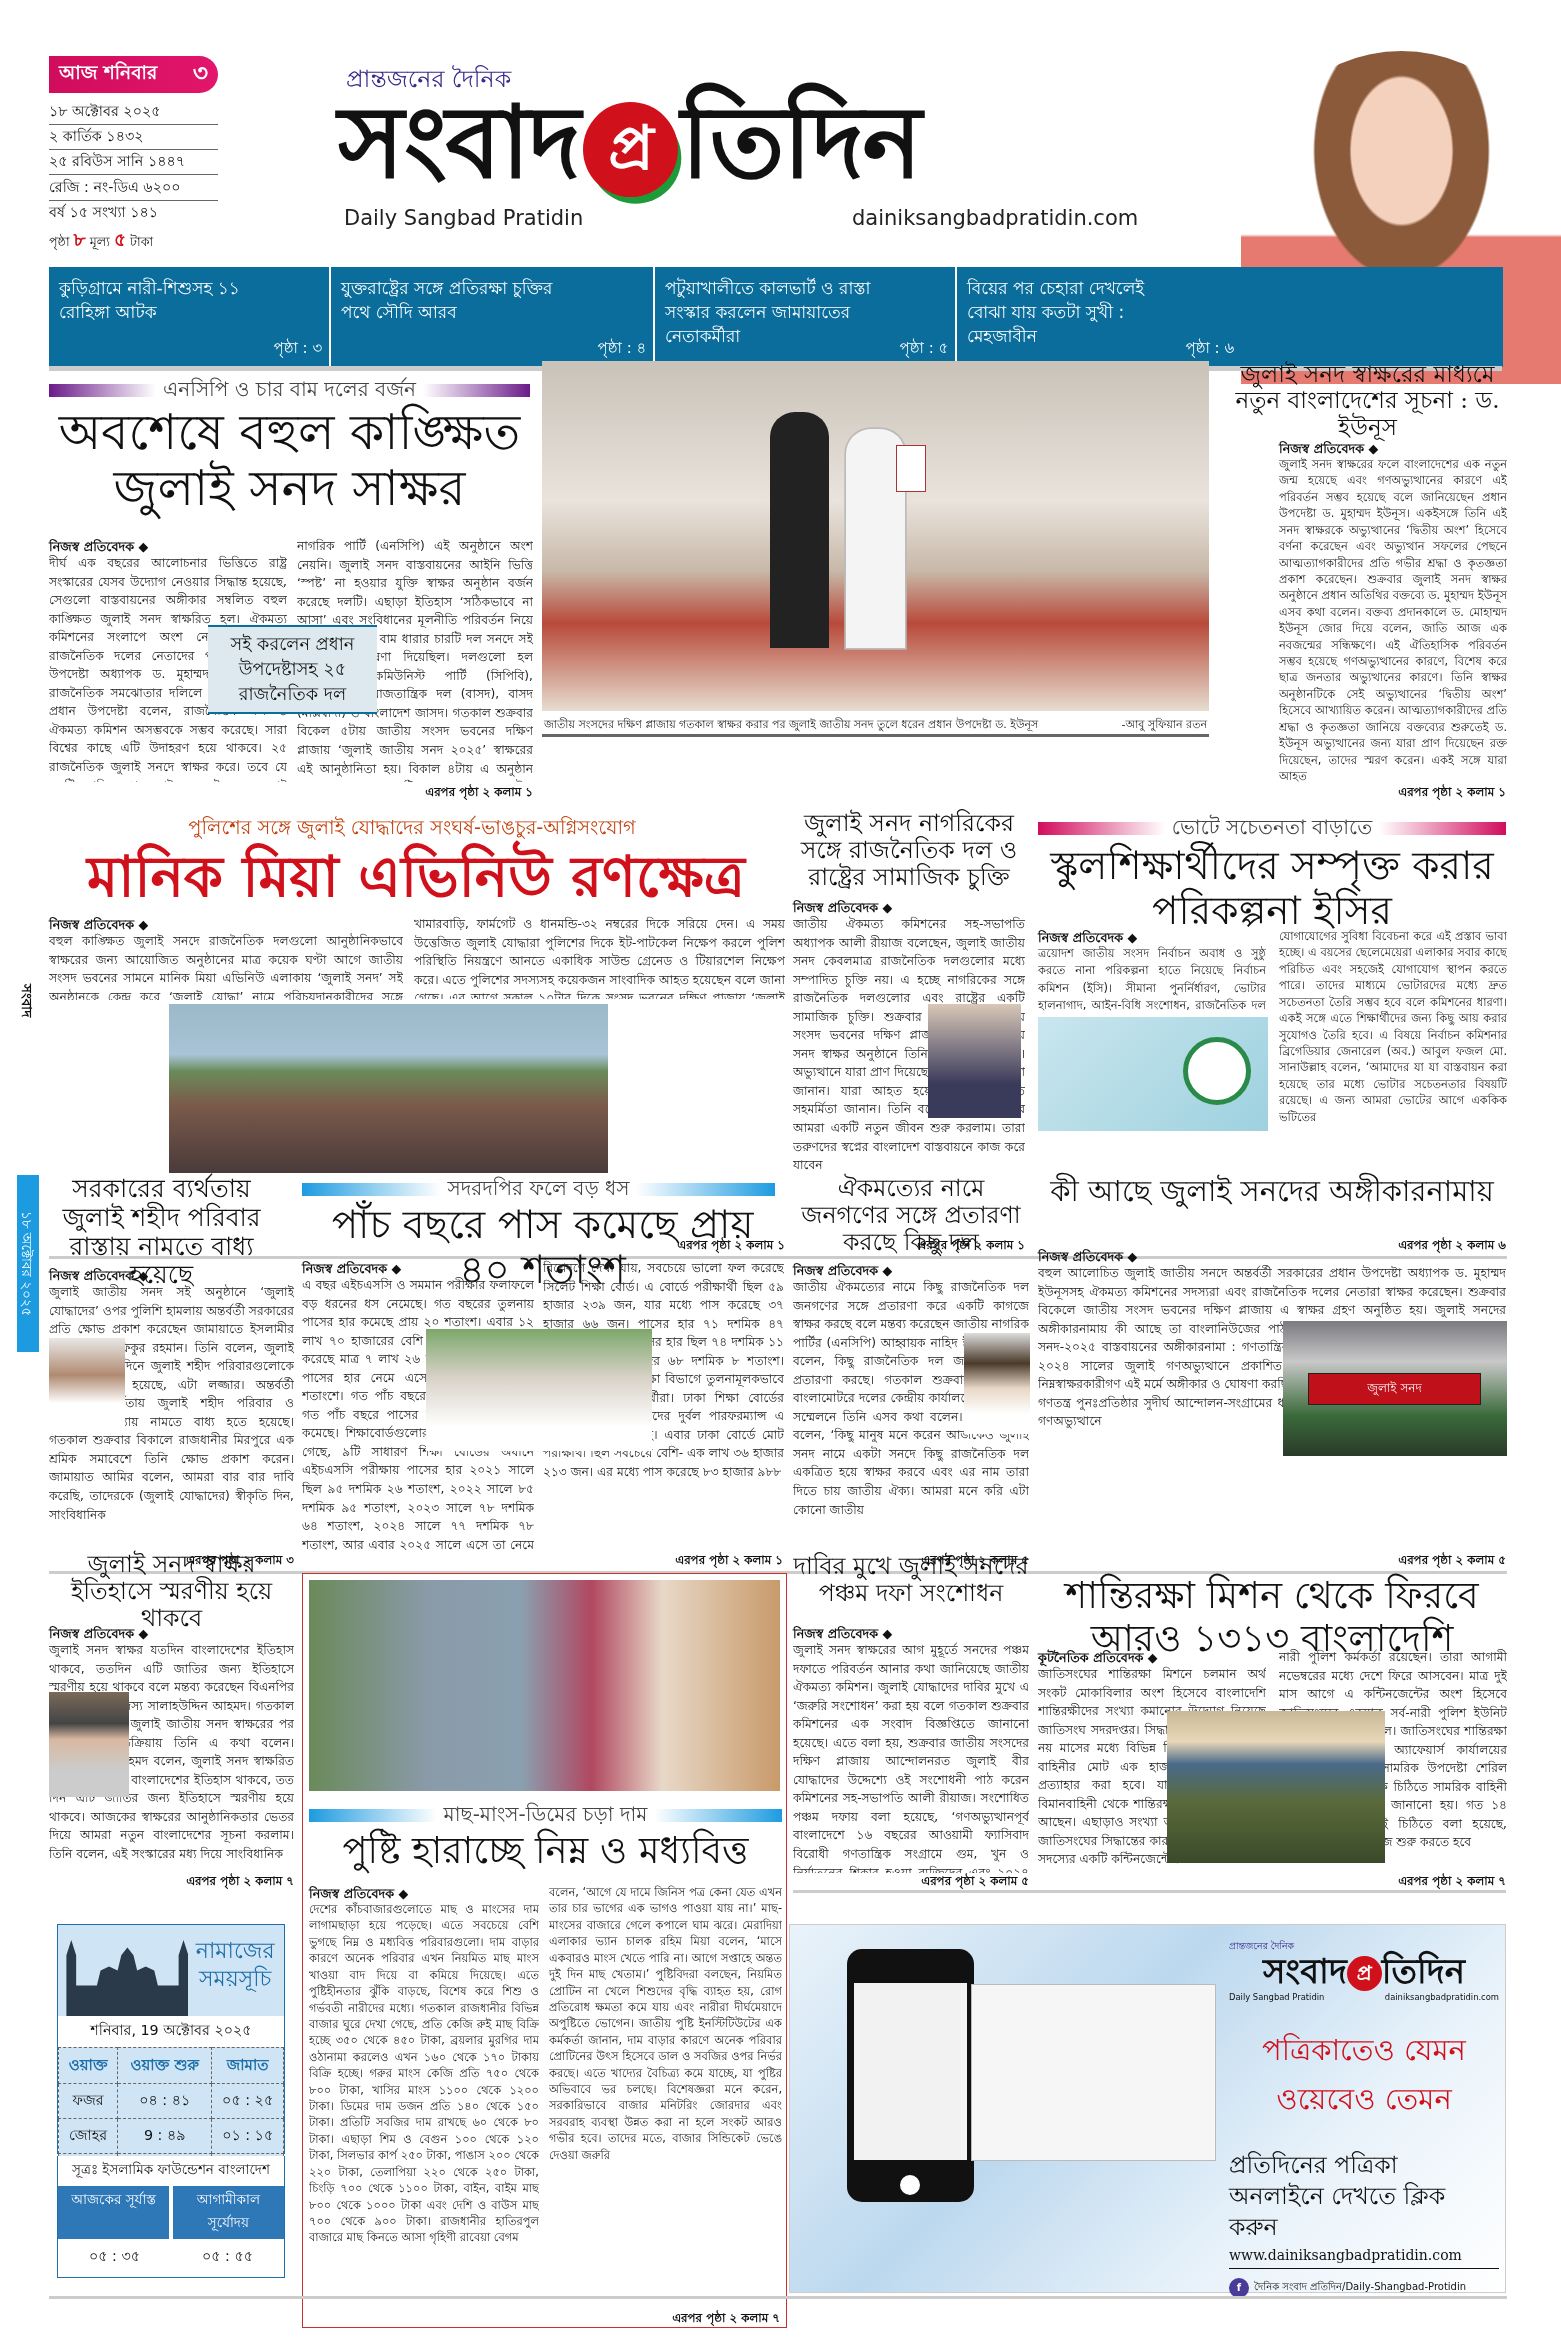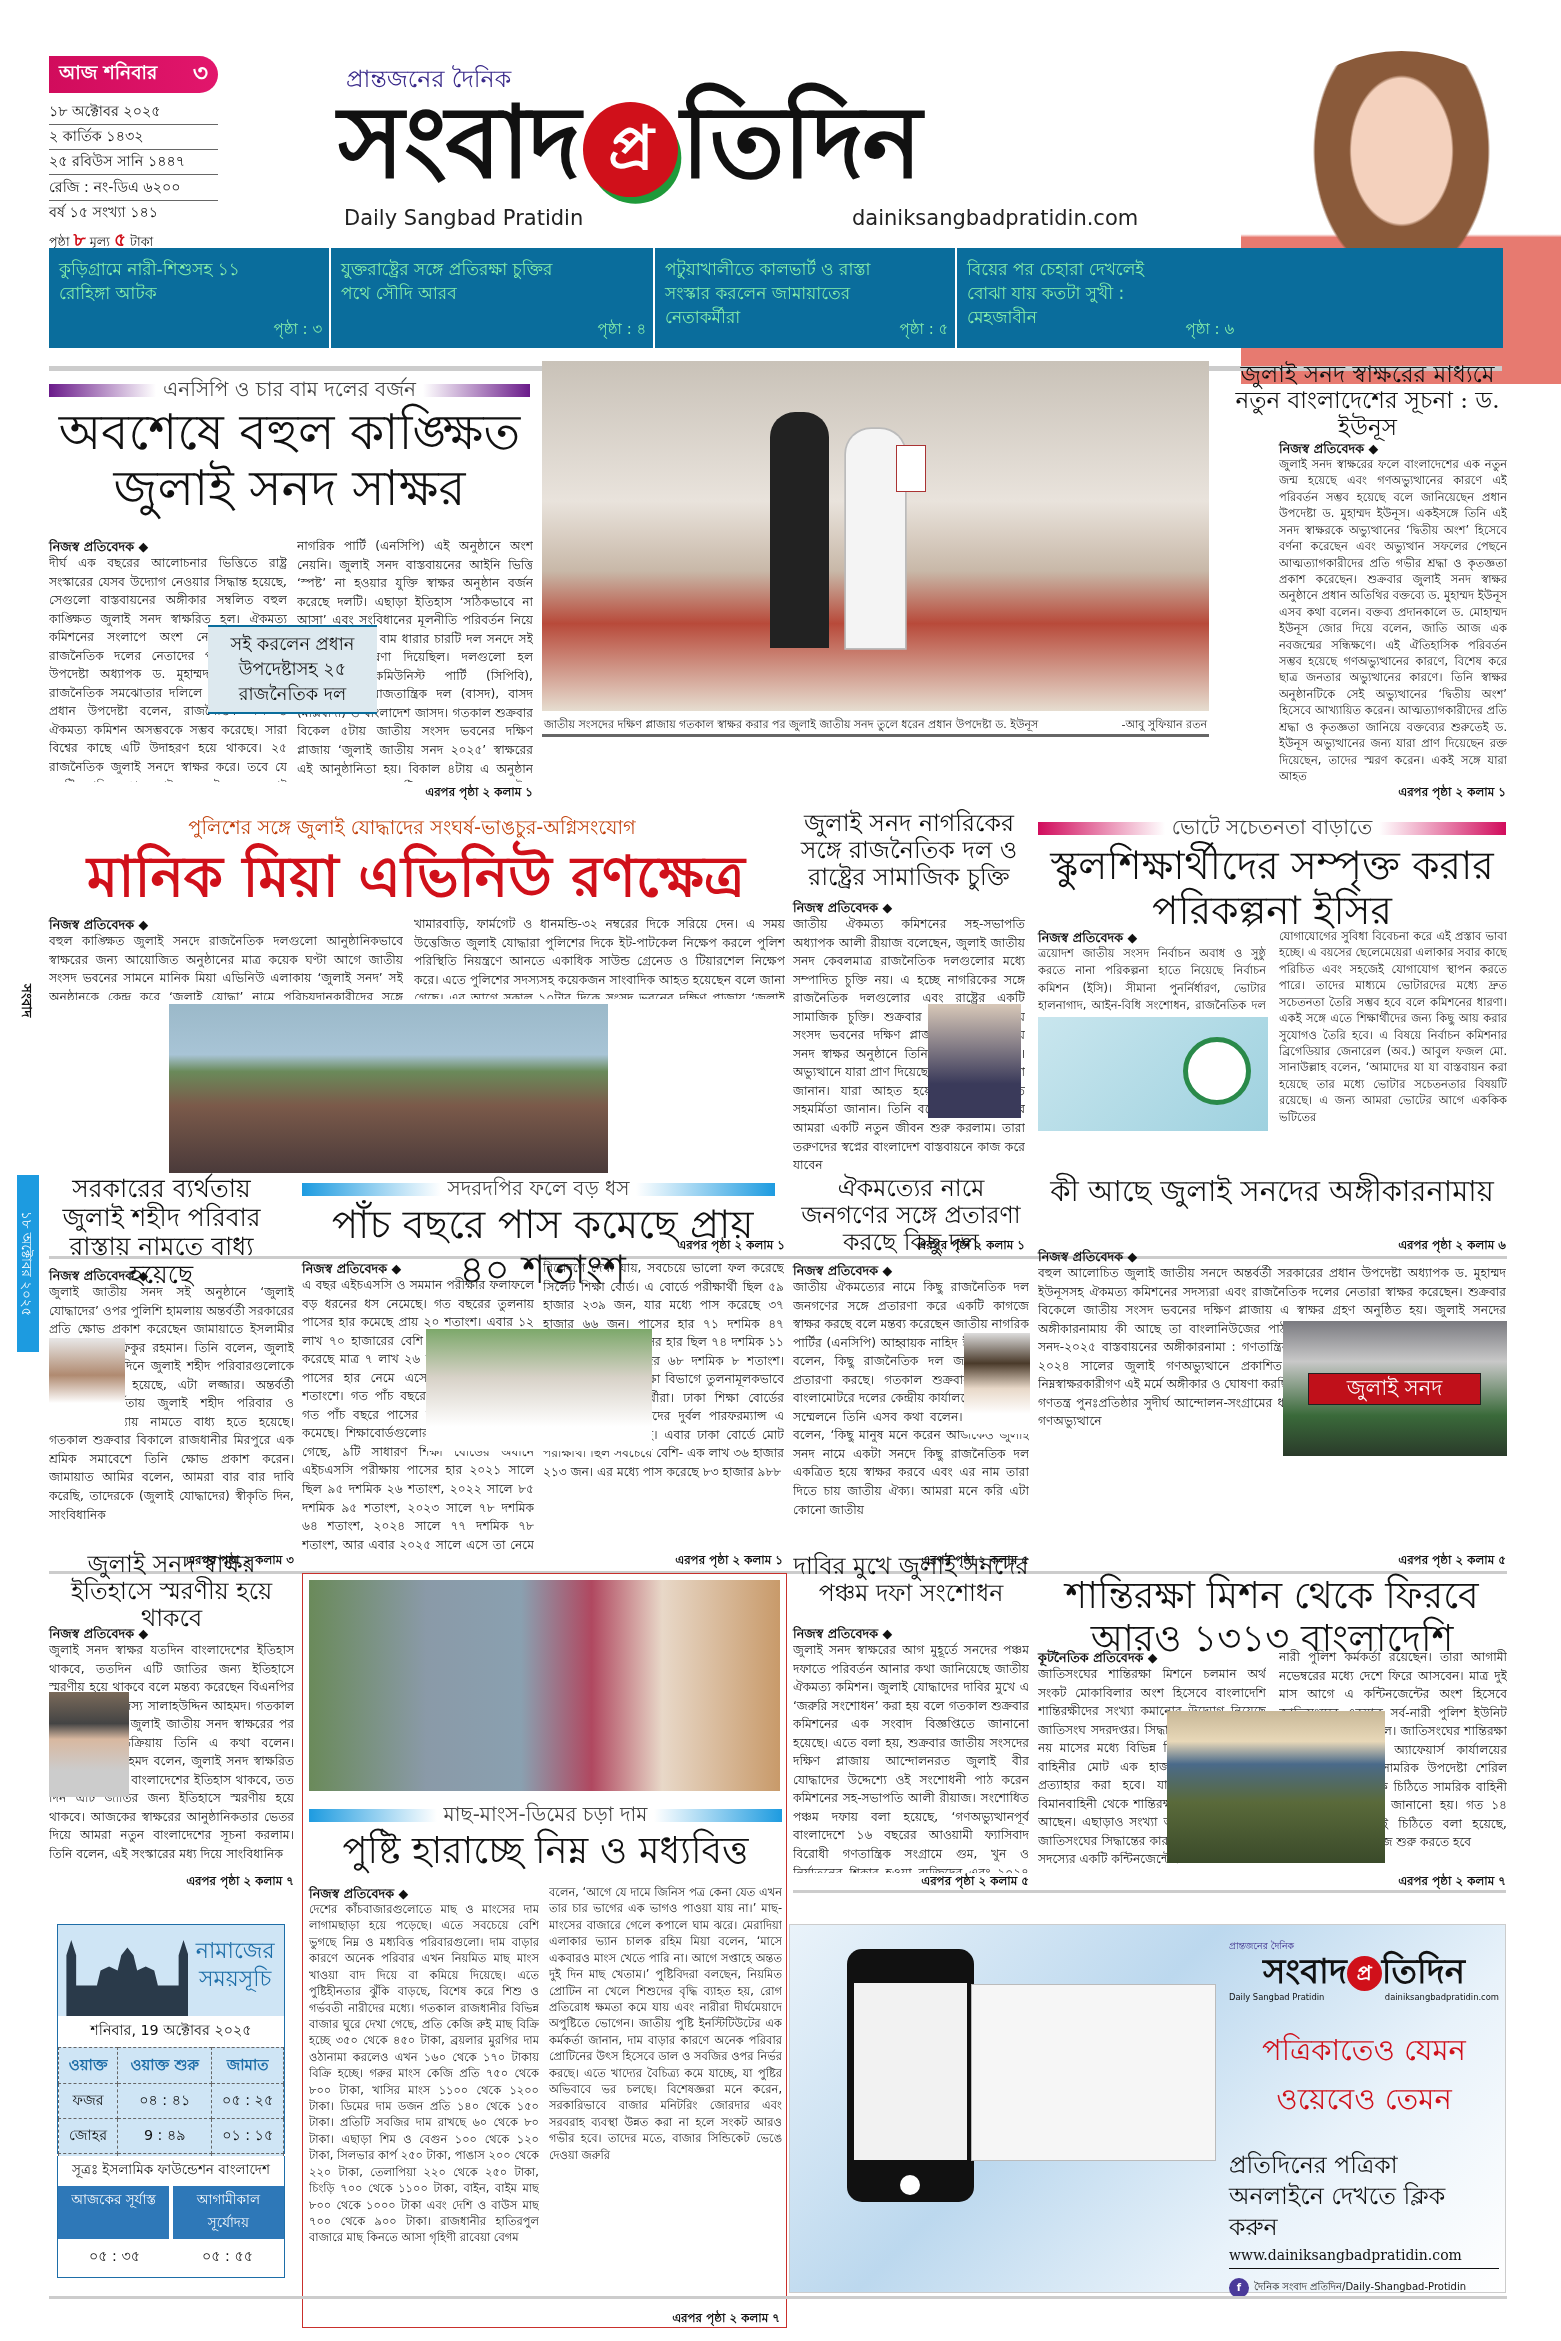--- a/index.html
+++ b/index.html
@@ -11,21 +11,21 @@
 .daybox .num{font-size:23.6px}
 .dateline{left:49px;width:169px;font-size:14.3px;border-bottom:1.7px solid #666;height:25px;line-height:23.6px}
 .price{left:49px;top:219px;font-size:12.7px}
 .price b{color:#d0101a;font-size:18.6px}
 .tagline{left:346px;top:61px;color:#3a2a8a;font-size:23.6px}
 .logo{left:338px;top:93px;font-size:100px;font-weight:bold;letter-spacing:-1.7px;line-height:1}
 .logo .pro{display:inline-block;background:#d0101a;color:#fff;border-radius:50%;width:95px;height:95px;text-align:center;line-height:91px;font-size:61px;vertical-align:middle;margin:0 3.4px;box-shadow:5px 8.4px 0 -1.7px #1f9a3a}
 .eng{top:206px;font-size:21px;color:#222}
 .model{left:1241px;top:51px;width:321px;height:333px;background:radial-gradient(ellipse at 50% 30%,#f4d1bd 0 22%,#8a5a3a 23% 38%,transparent 39%),linear-gradient(180deg,transparent 55%,#e77a70 56%);border-radius:50% 50% 0 0}
 
-.teaser{top:248px;height:100px;background:#0a6d9c;color:#86efac;font-size:17px;padding:10px 10px 0 10px;line-height:1.4}
+.teaser{top:267px;height:100px;background:#0a6d9c;color:#ffffff;font-size:17px;padding:10px 10px 0 10px;line-height:1.4}
 .teaser .pg{position:absolute;right:6.8px;bottom:8.4px;font-size:15px}
 .divider{background:#ccc}
 
 .kicker{height:29px;display:flex;align-items:center;justify-content:center;font-size:20px;color:#444}
 .kick-bar{flex:1;height:13.5px}
 .hl{text-align:center;font-weight:normal;line-height:1.15}
 .body{font-size:12.2px;line-height:1.52;text-align:justify;color:#222}
 .byline{font-size:12.7px;font-weight:bold}
 .cont{font-size:11.8px;text-align:right;font-weight:bold}
 .photo{background:#999;overflow:hidden}
@@ -162,21 +162,21 @@
 <h2 class="abs hl serif" style="left:793px;top:1175px;width:236px;font-size:23.6px">ঐকমত্যের নামে জনগণের সঙ্গে প্রতারণা করছে কিছু দল</h2>
 <div class="abs byline" style="left:793px;top:1261px">নিজস্ব প্রতিবেদক ◆</div>
 <div class="abs body" style="left:793px;top:1278px;width:236px;height:270px;overflow:hidden">জাতীয় ঐকমত্যের নামে কিছু রাজনৈতিক দল জনগণের সঙ্গে প্রতারণা করে একটি কাগজে স্বাক্ষর করছে বলে মন্তব্য করেছেন জাতীয় নাগরিক পার্টির (এনসিপি) আহ্বায়ক নাহিদ ইসলাম। তিনি বলেন, কিছু রাজনৈতিক দল জনগণের সঙ্গে প্রতারণা করছে। গতকাল শুক্রবার রাজধানীর বাংলামোটরে দলের কেন্দ্রীয় কার্যালয়ে এক সংবাদ সম্মেলনে তিনি এসব কথা বলেন। তিনি আরও বলেন, ‘কিছু মানুষ মনে করেন আজকেও জুলাই সনদ নামে একটা সনদে কিছু রাজনৈতিক দল একত্রিত হয়ে স্বাক্ষর করবে এবং এর নাম তারা দিতে চায় জাতীয় ঐক্য। আমরা মনে করি এটা কোনো জাতীয়</div>
 <div class="abs photo" style="left:964px;top:1333px;width:66px;height:101px;background:linear-gradient(180deg,#ddd,#4a3a2a 30%,#e8d8c8 55%,#fff 80%)"></div>
 <div class="abs cont" style="left:869px;top:1551px;width:160px">এরপর পৃষ্ঠা ২ কলাম ৫</div>
 
 <h2 class="abs hl serif" style="left:1038px;top:1175px;width:468px;font-size:29px">কী আছে জুলাই সনদের অঙ্গীকারনামায়</h2>
 <div class="abs byline" style="left:1038px;top:1247px">নিজস্ব প্রতিবেদক ◆</div>
 <div class="abs body" style="left:1038px;top:1264px;width:468px;height:287px;overflow:hidden">বহুল আলোচিত জুলাই জাতীয় সনদে অন্তর্বর্তী সরকারের প্রধান উপদেষ্টা অধ্যাপক ড. মুহাম্মদ ইউনূসসহ ঐকমত্য কমিশনের সদস্যরা এবং রাজনৈতিক দলের নেতারা স্বাক্ষর করেছেন। শুক্রবার বিকেলে জাতীয় সংসদ ভবনের দক্ষিণ প্লাজায় এ স্বাক্ষর গ্রহণ অনুষ্ঠিত হয়। জুলাই সনদের অঙ্গীকারনামায় কী আছে তা বাংলানিউজের পাঠকদের জন্য তুলে ধরা হলো-জুলাই জাতীয় সনদ-২০২৫ বাস্তবায়নের অঙ্গীকারনামা : গণতান্ত্রিক মূল্যবোধ এবং জাতীয় ঐকমত্যের ভিত্তিতে ২০২৪ সালের জুলাই গণঅভ্যুত্থানে প্রকাশিত জনগণের ইচ্ছাকে প্রাধান্য দিয়ে আমরা নিম্নস্বাক্ষরকারীগণ এই মর্মে অঙ্গীকার ও ঘোষণা করছি যে- ১। জনগণের অধিকার ফিরে পাওয়া এবং গণতন্ত্র পুনঃপ্রতিষ্ঠার সুদীর্ঘ আন্দোলন-সংগ্রামের ধারাবাহিকতায় ২০২৪ সালের জুলাই-আগস্টের গণঅভ্যুত্থানে</div>
 <div class="abs photo" style="left:1283px;top:1321px;width:224px;height:135px;background:linear-gradient(180deg,#7a7a80,#c8c8c8 30%,#3a6a3a 70%,#2a3a2a)">
-  <div style="position:absolute;left:25px;top:52px;width:173px;height:32px;background:#c0101a;border:1.7px solid #222;color:#fff;font-size:21px;text-align:center;line-height:29px">জুলাই সনদ</div>
+  <div style="position:absolute;left:25px;top:52px;width:173px;height:32px;background:#c0101a;border:1.7px solid #222;color:#fff;font-size:12px;text-align:center;line-height:29px">জুলাই সনদ</div>
 </div>
 <div class="abs cont" style="left:1350px;top:1551px;width:156px">এরপর পৃষ্ঠা ২ কলাম ৫</div>
 
 <div class="abs divider" style="left:49px;top:1571px;width:1458px;height:3.4px"></div>
 
 <h2 class="abs hl serif" style="left:49px;top:1553px;width:245px;font-size:23.6px;top:1551px">জুলাই সনদ স্বাক্ষর ইতিহাসে স্মরণীয় হয়ে থাকবে</h2>
 <div class="abs byline" style="left:49px;top:1624px">নিজস্ব প্রতিবেদক ◆</div>
 <div class="abs body" style="left:49px;top:1641px;width:245px;height:228px;overflow:hidden">জুলাই সনদ স্বাক্ষর যতদিন বাংলাদেশের ইতিহাস থাকবে, ততদিন এটি জাতির জন্য ইতিহাসে স্মরণীয় হয়ে থাকবে বলে মন্তব্য করেছেন বিএনপির স্থায়ী কমিটির সদস্য সালাহউদ্দিন আহমদ। গতকাল শুক্রবার সন্ধ্যায় জুলাই জাতীয় সনদ স্বাক্ষরের পর তাৎক্ষণিক প্রতিক্রিয়ায় তিনি এ কথা বলেন। সালাহউদ্দিন আহমদ বলেন, জুলাই সনদ স্বাক্ষরিত হয়েছে। যত দিন বাংলাদেশের ইতিহাস থাকবে, তত দিন এটি জাতির জন্য ইতিহাসে স্মরণীয় হয়ে থাকবে। আজকের স্বাক্ষরের আনুষ্ঠানিকতার ভেতর দিয়ে আমরা নতুন বাংলাদেশের সূচনা করলাম। তিনি বলেন, এই সংস্কারের মধ্য দিয়ে সাংবিধানিক</div>
 <div class="abs photo" style="left:49px;top:1692px;width:80px;height:105px;background:linear-gradient(180deg,#7a6a5a,#444 30%,#d8b8a0 45%,#ccc 75%)"></div>
 <div class="abs cont" style="left:127px;top:1872px;width:167px">এরপর পৃষ্ঠা ২ কলাম ৭</div>

